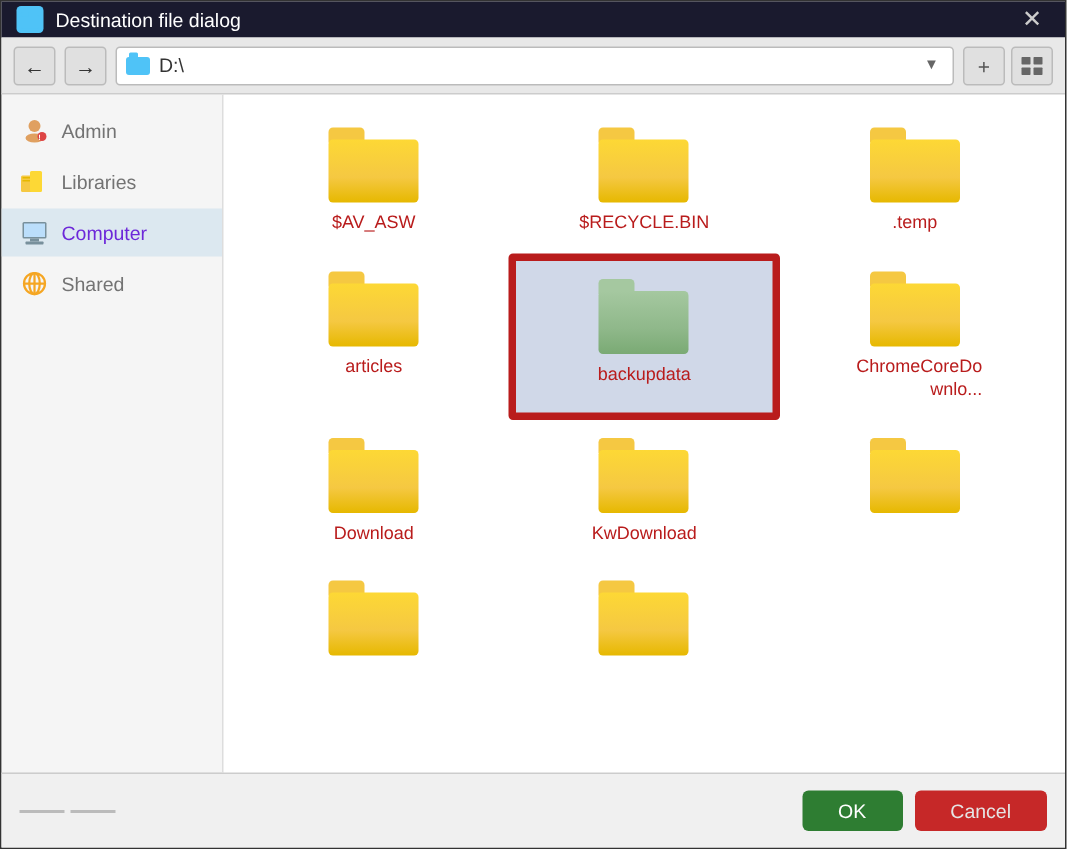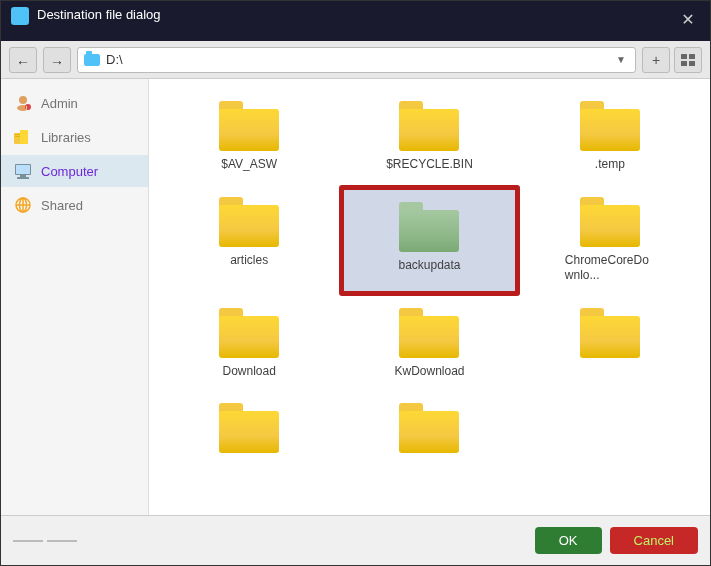--- a/index.html
+++ b/index.html
@@ -19,24 +19,24 @@
       height: 566px;
       background: #f0f0f0;
       border: 1px solid #333;
       display: flex;
       flex-direction: column;
     }
     .title-bar {
       background: #1a1a2e;
       color: #fff;
       display: flex;
-      align-items: flex-start;
+      align-items: center;
       padding: 6px 10px;
       gap: 8px;
-      height: 40px;
+      height: 24px;
       flex-shrink: 0;
     }
     .title-bar-icon {
       width: 18px;
       height: 18px;
       background: #4fc3f7;
       border-radius: 3px;
       display: flex;
       align-items: center;
       justify-content: center;
@@ -246,22 +246,22 @@
     
     .folder-open .folder-body-light {
       background: linear-gradient(to bottom, #a5c8a0 0%, #8fb88a 60%, #7aaa74 100%);
     }
     .folder-open .folder-tab {
       background: #a5c8a0;
     }
 
     .file-label {
       font-size: 12px;
-      color: #404040;
-      text-align: left;
+      color: #b91c1c;
+      text-align: right;
       word-break: break-all;
       max-width: 90px;
       line-height: 1.3;
     }
 
     .bottom-bar {
       background: #f0f0f0;
       border-top: 1px solid #ccc;
       display: flex;
       align-items: center;
@@ -278,21 +278,21 @@
       cursor: pointer;
       font-size: 13px;
       font-weight: 500;
     }
     .btn-ok {
       background: #2e7d32;
       color: #fff;
     }
     .btn-cancel {
       background: #c62828;
-      color: #bef264;
+      color: #e5e5e5;
     }
   </style>
 </head>
 <body>
 
 <div class="dialog">
 
   <div class="title-bar">
     <div class="title-bar-icon">
       <svg width="14" height="14" viewBox="0 0 14 14" fill="none">

